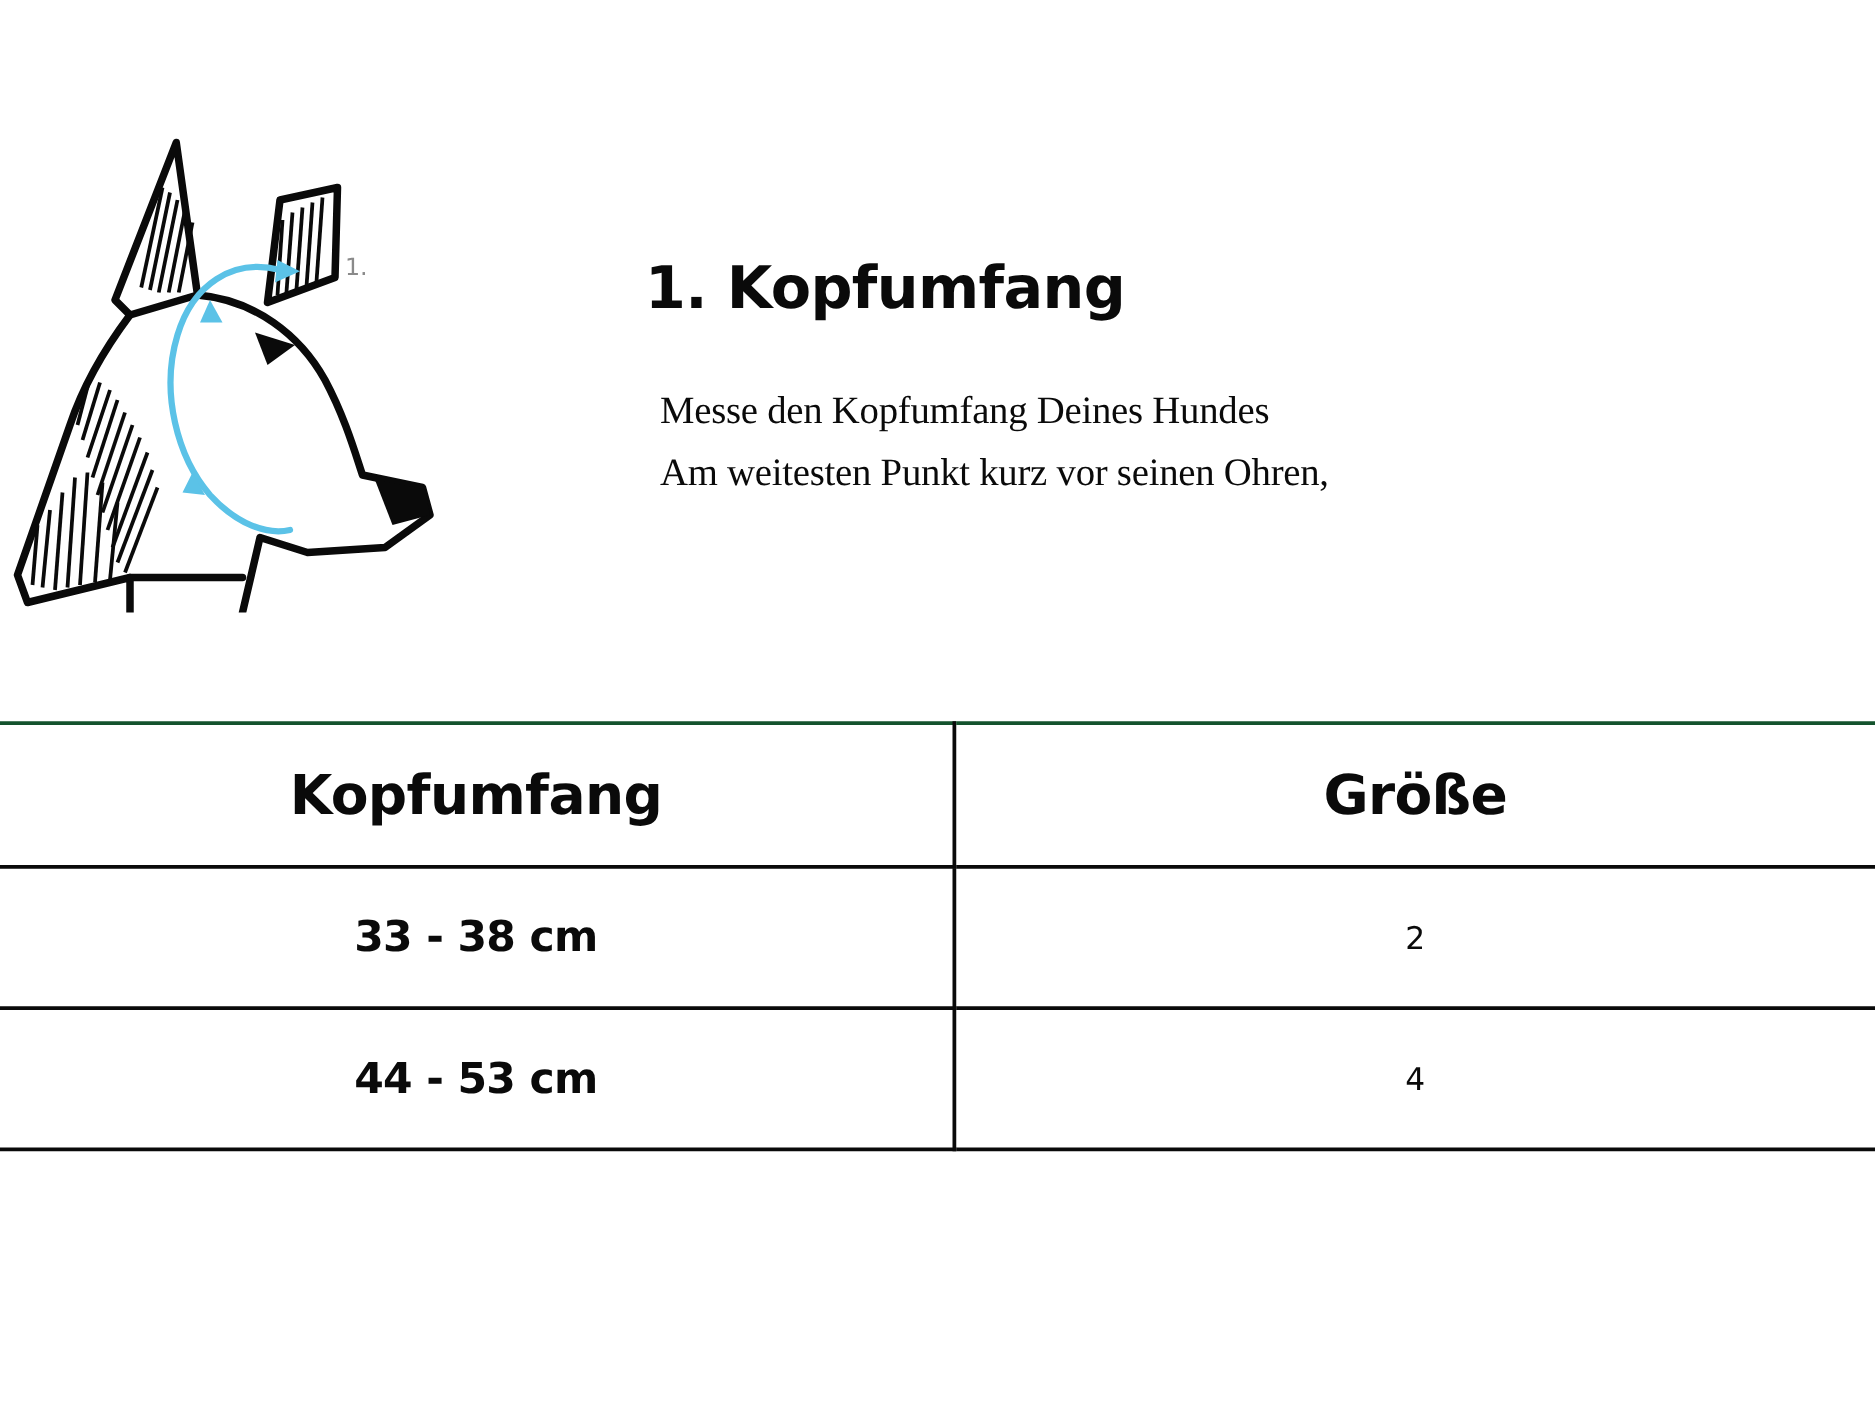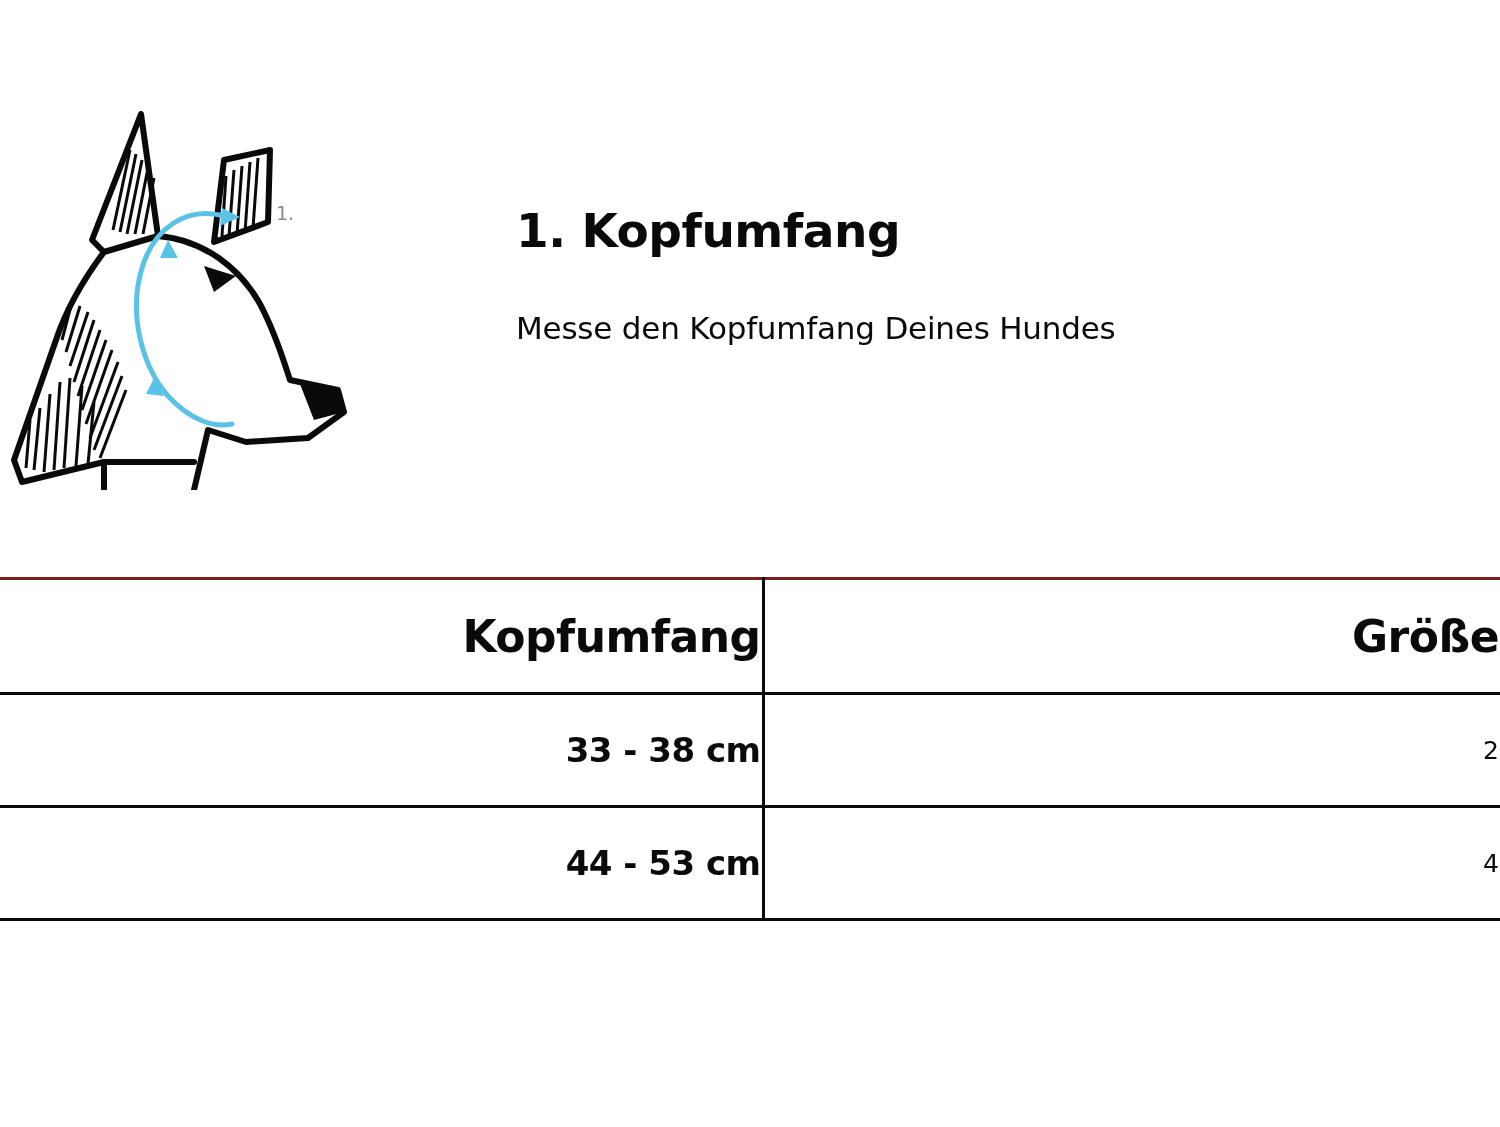--- a/index.html
+++ b/index.html
@@ -51,42 +51,43 @@
     font-size: 47px;
     font-weight: bold;
     letter-spacing: -0.5px;
     margin: 0 0 46px 0;
     line-height: 1.1;
   }
 
   .instruction-body {
     font-size: 31px;
     line-height: 1.62;
-    margin: 0;
+    margin: 12px;
     letter-spacing: -0.2px;
+    font-family: Liberation Serif, serif;
   }
   .instruction-body div { white-space: nowrap; }
 
   
   .size-table {
     position: absolute;
     left: 0;
     top: 577px;
     width: 1500px;
     border-collapse: collapse;
     table-layout: fixed;
   }
   .size-table col.c1 { width: 763px; }
   .size-table col.c2 { width: 737px; }
 
   .size-table th,
   .size-table td {
-    border-top: 3px solid #7f1d1d;
+    border-top: 3px solid #14532d;
     border-bottom: 3px solid #0a0a0a;
-    text-align: right;
+    text-align: center;
     vertical-align: middle;
   }
   .size-table th:first-child,
   .size-table td:first-child {
     border-right: 3px solid #0a0a0a;
   }
 
   .size-table thead th {
     height: 110px;
     font-size: 44px;
@@ -191,20 +192,21 @@
         </g>
 
         <text x="268" y="130" font-family="DejaVu Sans, sans-serif" font-size="19" fill="#8a8a8a">1.</text>
       </svg>
     </div>
 
     <div class="instruction-block">
       <h1 class="instruction-title">1. Kopfumfang</h1>
       <div class="instruction-body">
         <div>Messe den Kopfumfang Deines Hundes</div>
+        <div>Am weitesten Punkt kurz vor seinen Ohren,</div>
       </div>
     </div>
   </div>
 
   <table class="size-table">
     <colgroup>
         <col class="c1">
         <col class="c2">
       </colgroup>
     <thead>

